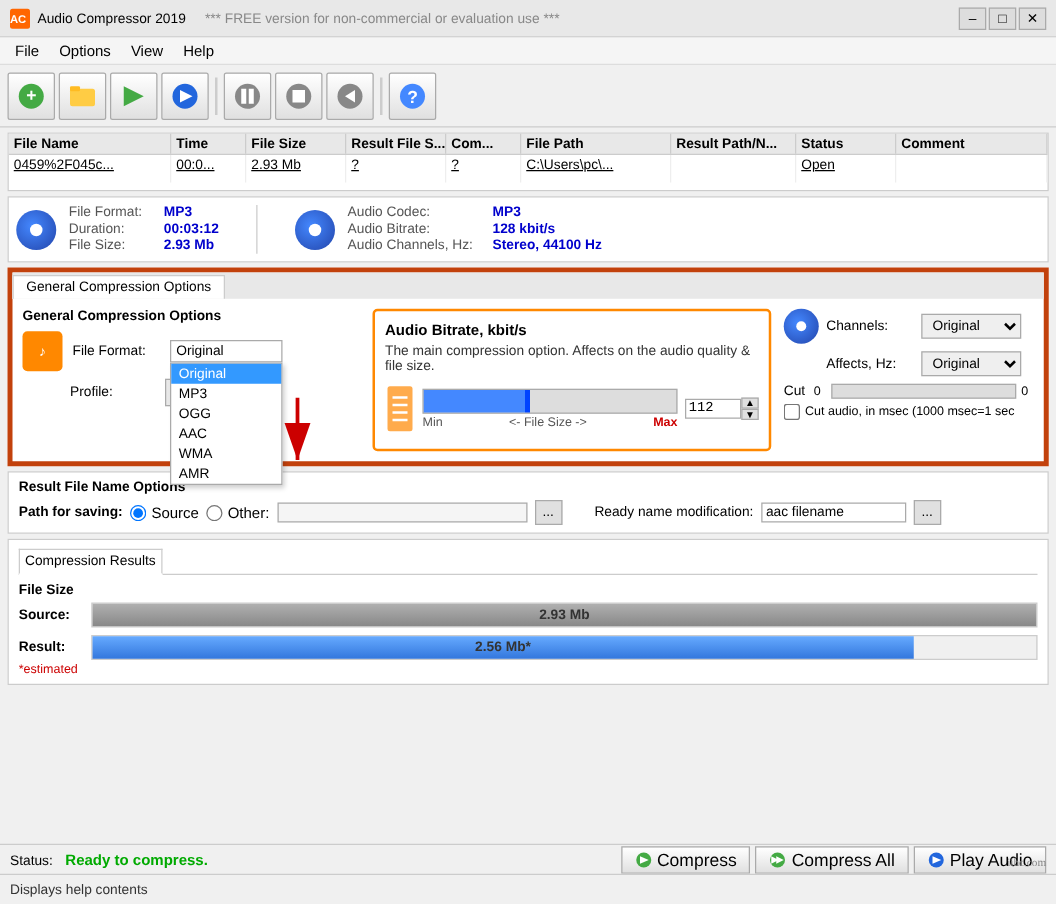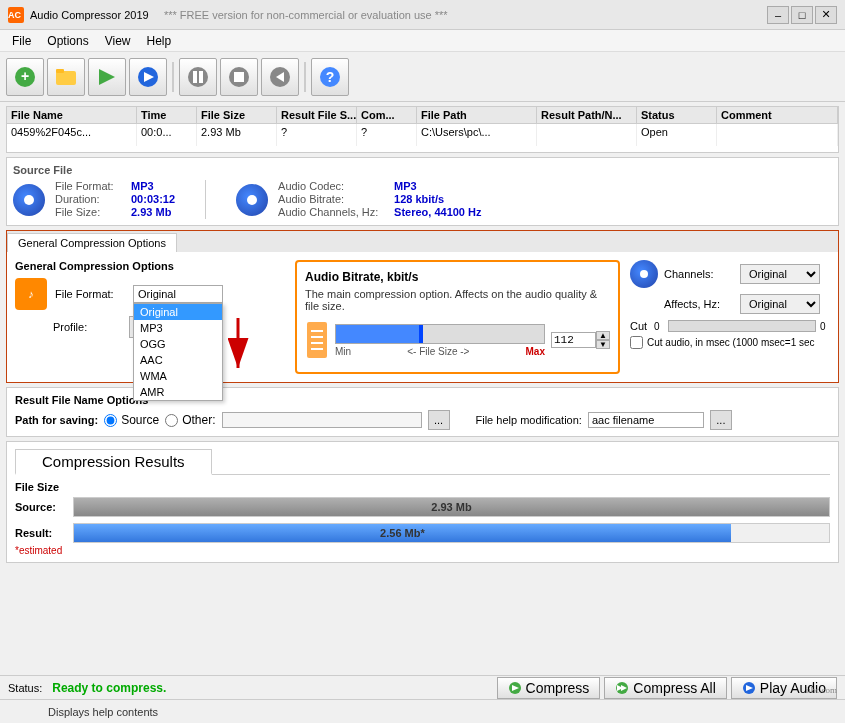--- a/index.html
+++ b/index.html
@@ -18,21 +18,21 @@
 
     
     #toolbar { background: #f0f0f0; height: 50px; display: flex; align-items: center; padding: 4px 6px; gap: 3px; border-bottom: 1px solid #ccc; }
     .toolbar-btn { width: 38px; height: 38px; border: 1px solid #aaa; background: linear-gradient(to bottom, #fff, #e0e0e0); cursor: pointer; display: flex; align-items: center; justify-content: center; border-radius: 2px; }
     .toolbar-sep { width: 2px; height: 30px; background: #ccc; margin: 0 2px; }
 
     
     #filelist { background: white; border: 1px solid #ccc; margin: 4px 6px; }
     #filelist-header { display: grid; grid-template-columns: 130px 60px 80px 80px 60px 120px 100px 80px auto; background: #e8e8e8; border-bottom: 1px solid #ccc; }
     .fh-cell { padding: 2px 4px; border-right: 1px solid #ccc; font-size: 11px; font-weight: bold; white-space: nowrap; overflow: hidden; }
-    #filelist-row { display: grid; grid-template-columns: 130px 60px 80px 80px 60px 120px 100px 80px auto; min-height: 22px; }
+    #filelist-row { display: grid; grid-template-columns: 130px 60px 80px 80px 60px 120px 100px 80px auto; min-height: 22px; text-decoration: underline; }
     .fr-cell { padding: 2px 4px; border-right: 1px solid #eee; font-size: 11px; overflow: hidden; white-space: nowrap; }
 
     
     #source-panel { background: white; border: 1px solid #ccc; margin: 4px 6px; padding: 6px; }
     #source-panel-title { font-size: 11px; font-weight: bold; color: #555; margin-bottom: 4px; }
     #source-info { display: flex; align-items: center; gap: 20px; }
     .source-left { display: flex; align-items: center; gap: 10px; }
     .source-icon { width: 32px; height: 32px; background: radial-gradient(circle at 40% 40%, #4488ff, #2244aa); border-radius: 50%; display: flex; align-items: center; justify-content: center; }
     .source-icon-inner { width: 10px; height: 10px; background: white; border-radius: 50%; }
     .source-fields { }
@@ -40,21 +40,21 @@
     .sf-label { color: #555; font-size: 11px; min-width: 70px; }
     .sf-value { color: #0000cc; font-weight: bold; font-size: 11px; }
     .source-divider { width: 1px; background: #ccc; margin: 0 10px; align-self: stretch; }
     .source-right { display: flex; align-items: center; gap: 10px; }
     .source-right-fields { }
     .sr-row { display: flex; gap: 6px; margin-bottom: 1px; }
     .sr-label { color: #555; font-size: 11px; min-width: 110px; }
     .sr-value { color: #0000cc; font-weight: bold; font-size: 11px; }
 
     
-    #compress-panel { background: white; border: 1px solid #c2410c; margin: 4px 6px; padding: 0; }
+    #compress-panel { background: white; border: 4px solid #c2410c; margin: 4px 6px; padding: 0; }
     #compress-panel-tabs { background: #e8e8e8; }
     .compress-tab { display: inline-block; padding: 3px 10px; border: 1px solid #ccc; border-bottom: none; background: white; font-size: 11px; cursor: pointer; margin-top: 2px; }
     #compress-body { padding: 8px; display: flex; gap: 10px; }
     
     
     .compress-left { width: 270px; }
     .compress-left-title { font-size: 11px; font-weight: bold; margin-bottom: 6px; }
     .compress-row { display: flex; align-items: center; gap: 8px; margin-bottom: 6px; }
     .compress-icon { width: 32px; height: 32px; background: #ff8800; border-radius: 4px; display: flex; align-items: center; justify-content: center; color: white; font-size: 14px; }
     .cl-label { font-size: 11px; min-width: 70px; }
@@ -104,40 +104,40 @@
     .result-row { display: flex; align-items: center; gap: 6px; flex-wrap: wrap; }
     .path-label { font-size: 11px; font-weight: bold; }
     .radio-group { display: flex; align-items: center; gap: 4px; }
     .path-input { width: 200px; border: 1px solid #aaa; padding: 1px 3px; font-size: 11px; background: #f5f5f5; }
     .browse-btn { width: 22px; height: 20px; border: 1px solid #aaa; background: #e0e0e0; cursor: pointer; font-size: 11px; display: flex; align-items: center; justify-content: center; }
     .filename-label { font-size: 11px; margin-left: 20px; }
     .filename-input { width: 116px; border: 1px solid #aaa; padding: 1px 3px; font-size: 11px; }
 
     
     #results-panel { background: white; border: 1px solid #ccc; margin: 4px 6px; padding: 6px 8px; }
-    .results-tab { display: inline-block; padding: 3px 26px; background: white; border: 1px solid #ccc; border-bottom: 2px solid white; font-size: 15px; cursor: pointer; position: relative; top: 1px; }
+    .results-tab { display: inline-block; padding: 3px 4px; background: white; border: 1px solid #ccc; border-bottom: 2px solid white; font-size: 11px; cursor: pointer; position: relative; top: 1px; }
     .results-inner { border-top: 1px solid #ccc; padding-top: 6px; }
     .result-bar-row { display: flex; align-items: center; gap: 8px; margin-bottom: 6px; }
     .bar-label { font-size: 11px; font-weight: bold; min-width: 50px; }
     .bar-container { flex: 1; height: 20px; background: #f0f0f0; border: 1px solid #ccc; position: relative; }
     .bar-fill { height: 100%; display: flex; align-items: center; justify-content: center; color: #333; font-size: 11px; font-weight: bold; }
     .bar-source { background: linear-gradient(to bottom, #b0b0b0, #888); width: 100%; }
     .bar-result { background: linear-gradient(to bottom, #66aaff, #3377dd); width: 87%; }
     .result-estimated { font-size: 10px; color: #cc0000; margin-top: -4px; }
     .filesize-title { font-size: 11px; font-weight: bold; margin-bottom: 4px; }
 
     
     #statusbar { background: #f0f0f0; height: 24px; display: flex; align-items: center; padding: 0 8px; border-top: 1px solid #ccc; justify-content: space-between; position: absolute; bottom: 24px; left: 0; right: 0; }
     .status-ready { color: #00aa00; font-weight: bold; }
     .status-buttons { display: flex; gap: 4px; }
     .action-btn { padding: 2px 10px; border: 1px solid #aaa; background: linear-gradient(to bottom, #fff, #e0e0e0); cursor: pointer; font-size: 14px; display: flex; align-items: center; gap: 4px; }
     
     
     #bottom-bar { background: #f0f0f0; height: 24px; display: flex; align-items: center; padding: 0 8px; border-top: 1px solid #ccc; position: absolute; bottom: 0; left: 0; right: 0; }
-    .bottom-text { font-size: 11px; color: #333; margin-left: 40px; }
+    .bottom-text { font-size: 11px; color: #333; }
 
     
     .arrow-container { position: absolute; left: 218px; top: 318px; pointer-events: none; z-index: 200; }
 
     
     .watermark { position: absolute; bottom: 28px; right: 8px; font-size: 9px; color: #888; font-family: Liberation Serif, serif; }
   </style>
 </head>
 <body>
 
@@ -239,21 +239,20 @@
     <div class="fr-cell">?</div>
     <div class="fr-cell">C:\Users\pc\...</div>
     <div class="fr-cell"></div>
     <div class="fr-cell">Open</div>
     <div class="fr-cell"></div>
   </div>
   <div style="height:6px;"></div>
 </div>
 
 <div id="source-panel">
-  <div id="source-panel-title">Source File</div>
   <div id="source-info">
     <div class="source-left">
       <div class="source-icon">
         <div class="source-icon-inner"></div>
       </div>
       <div class="source-fields">
         <div class="source-row">
           <span class="sf-label">File Format:</span>
           <span class="sf-value">MP3</span>
         </div>
@@ -413,21 +412,21 @@
     <div class="radio-group">
       <input type="radio" name="path-choice" checked="" style="">
       <label>Source</label>
     </div>
     <div class="radio-group">
       <input type="radio" name="path-choice" style="">
       <label>Other:</label>
     </div>
     <input type="text" class="path-input" value="" style="">
     <button class="browse-btn">...</button>
-    <span class="filename-label">File help modification:</span>
+    <span class="filename-label">Ready name modification:</span>
     <input type="text" class="filename-input" value="aac filename" style="">
     <button class="browse-btn">...</button>
   </div>
 </div>
 
 <div id="results-panel">
   <span class="results-tab">Compression Results</span>
   <div class="results-inner">
     <div class="filesize-title">File Size</div>
     <div class="result-bar-row">

